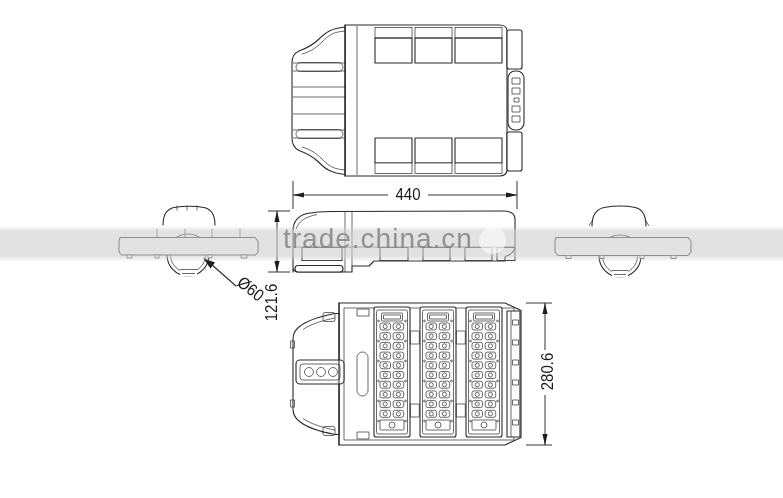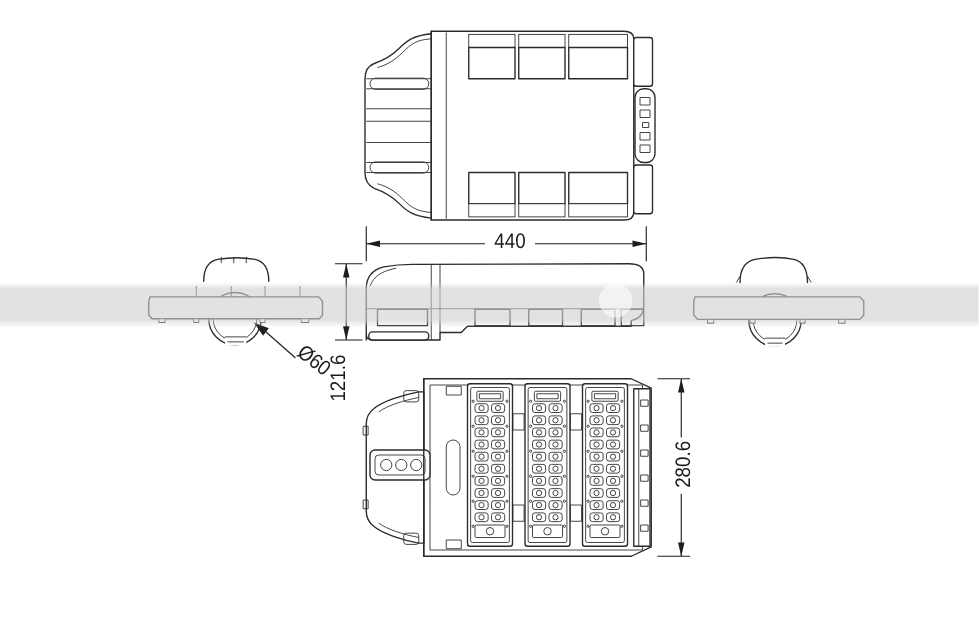--- a/index.html
+++ b/index.html
@@ -280,20 +280,21 @@
       </g>
       <g>
         <path class="d" d="M526,303 H552 M526,445 H552 M545,303 V350 M545,395 V445"></path>
         <polygon class="ah" points="545,303 542.4,314 547.6,314"></polygon>
         <polygon class="ah" points="545,445 542.4,434 547.6,434"></polygon>
       </g>
     </g>
   </svg>
 
   <div class="wm-band">
+    <span class="wm-text">trade.china.cn</span>
     <span class="wm-globe"></span>
   </div>
 
   <div class="dimlabel" style="left:386px;top:185px;width:44px">440</div>
   <div class="dimlabel rot-d60" style="left:228px;top:280px;width:46px">Ø60</div>
   <div class="dimlabel rot-ccw" style="left:243px;top:294px;width:56px">121.6</div>
   <div class="dimlabel rot-ccw" style="left:518px;top:363px;width:58px">280.6</div>
 </div>
 
 </body></html>

